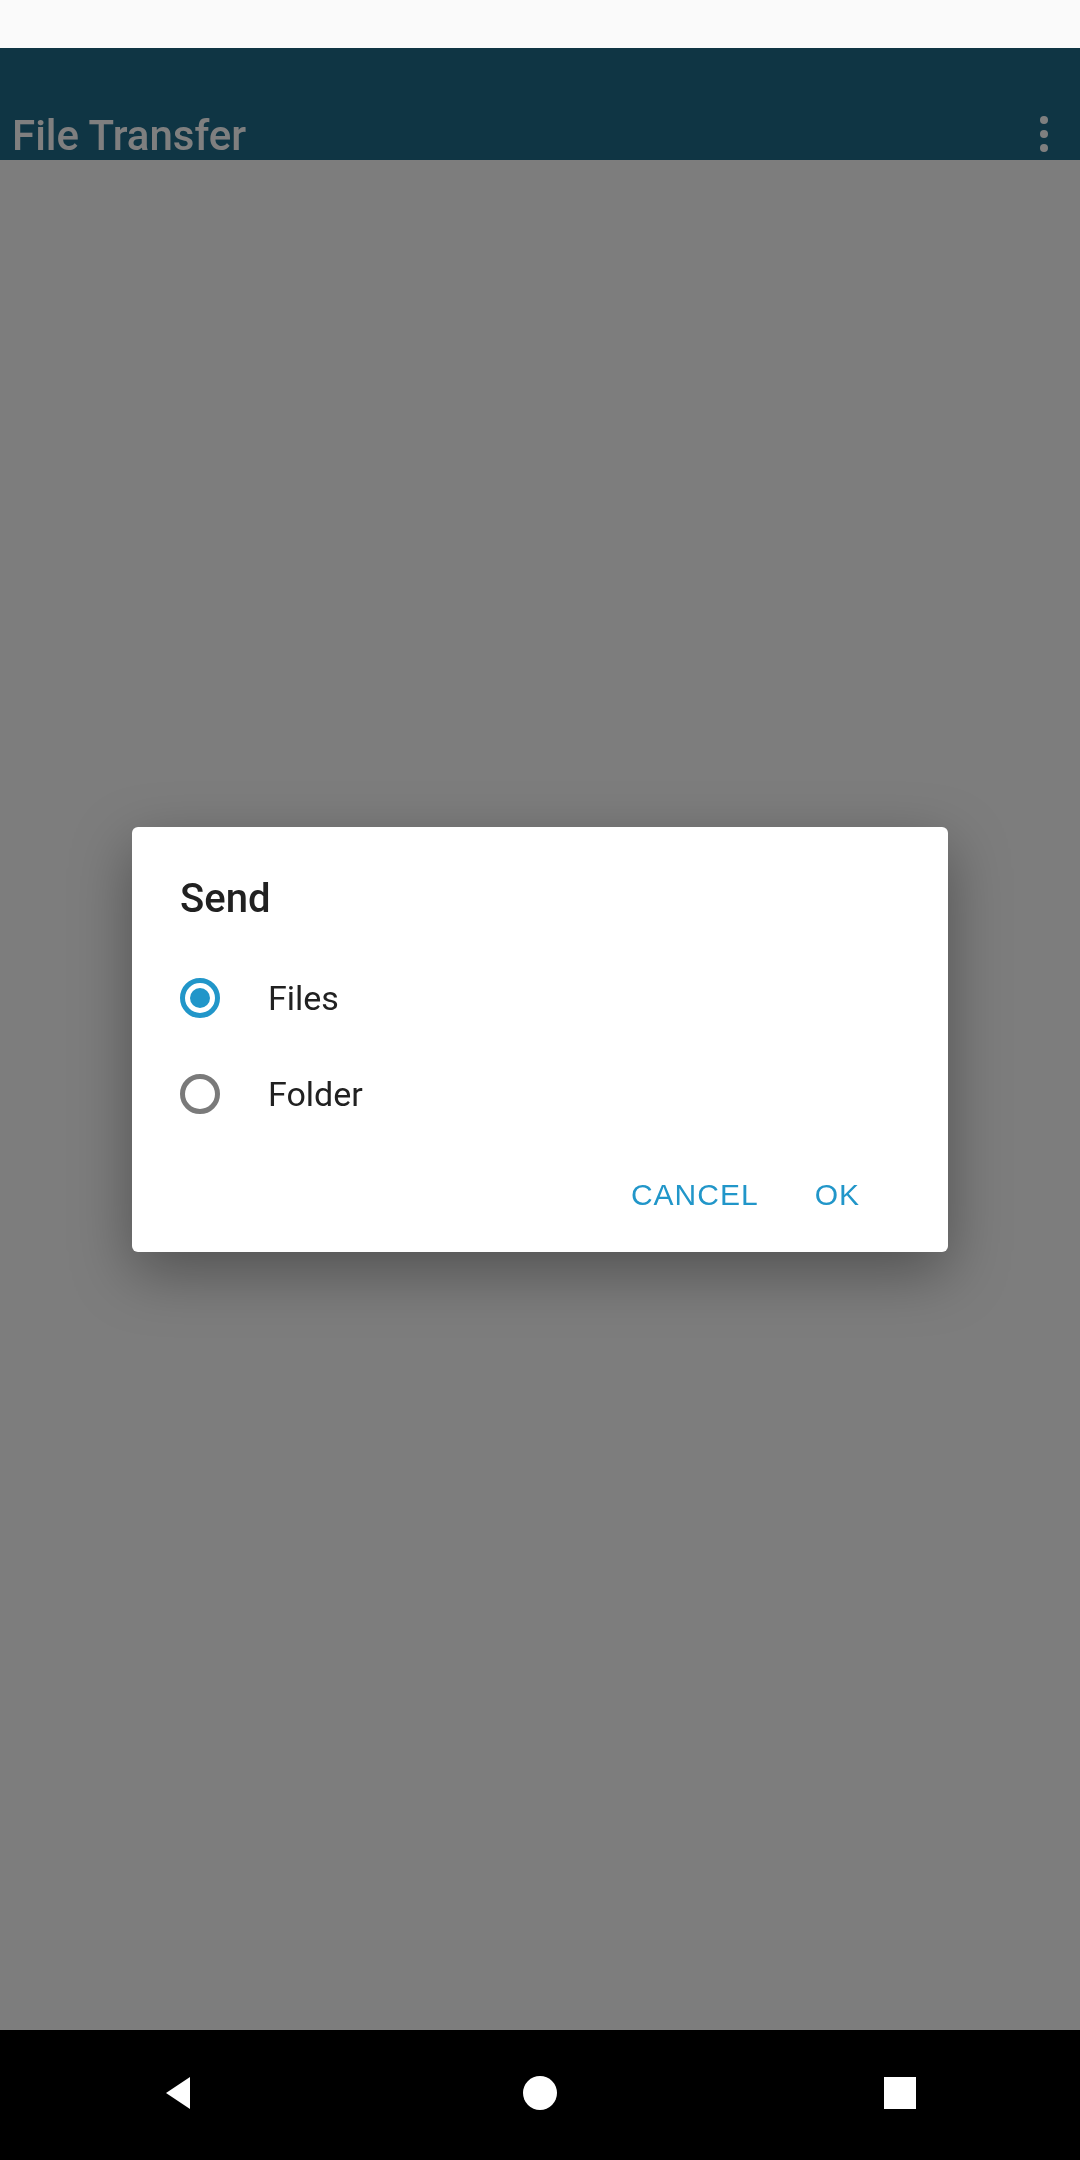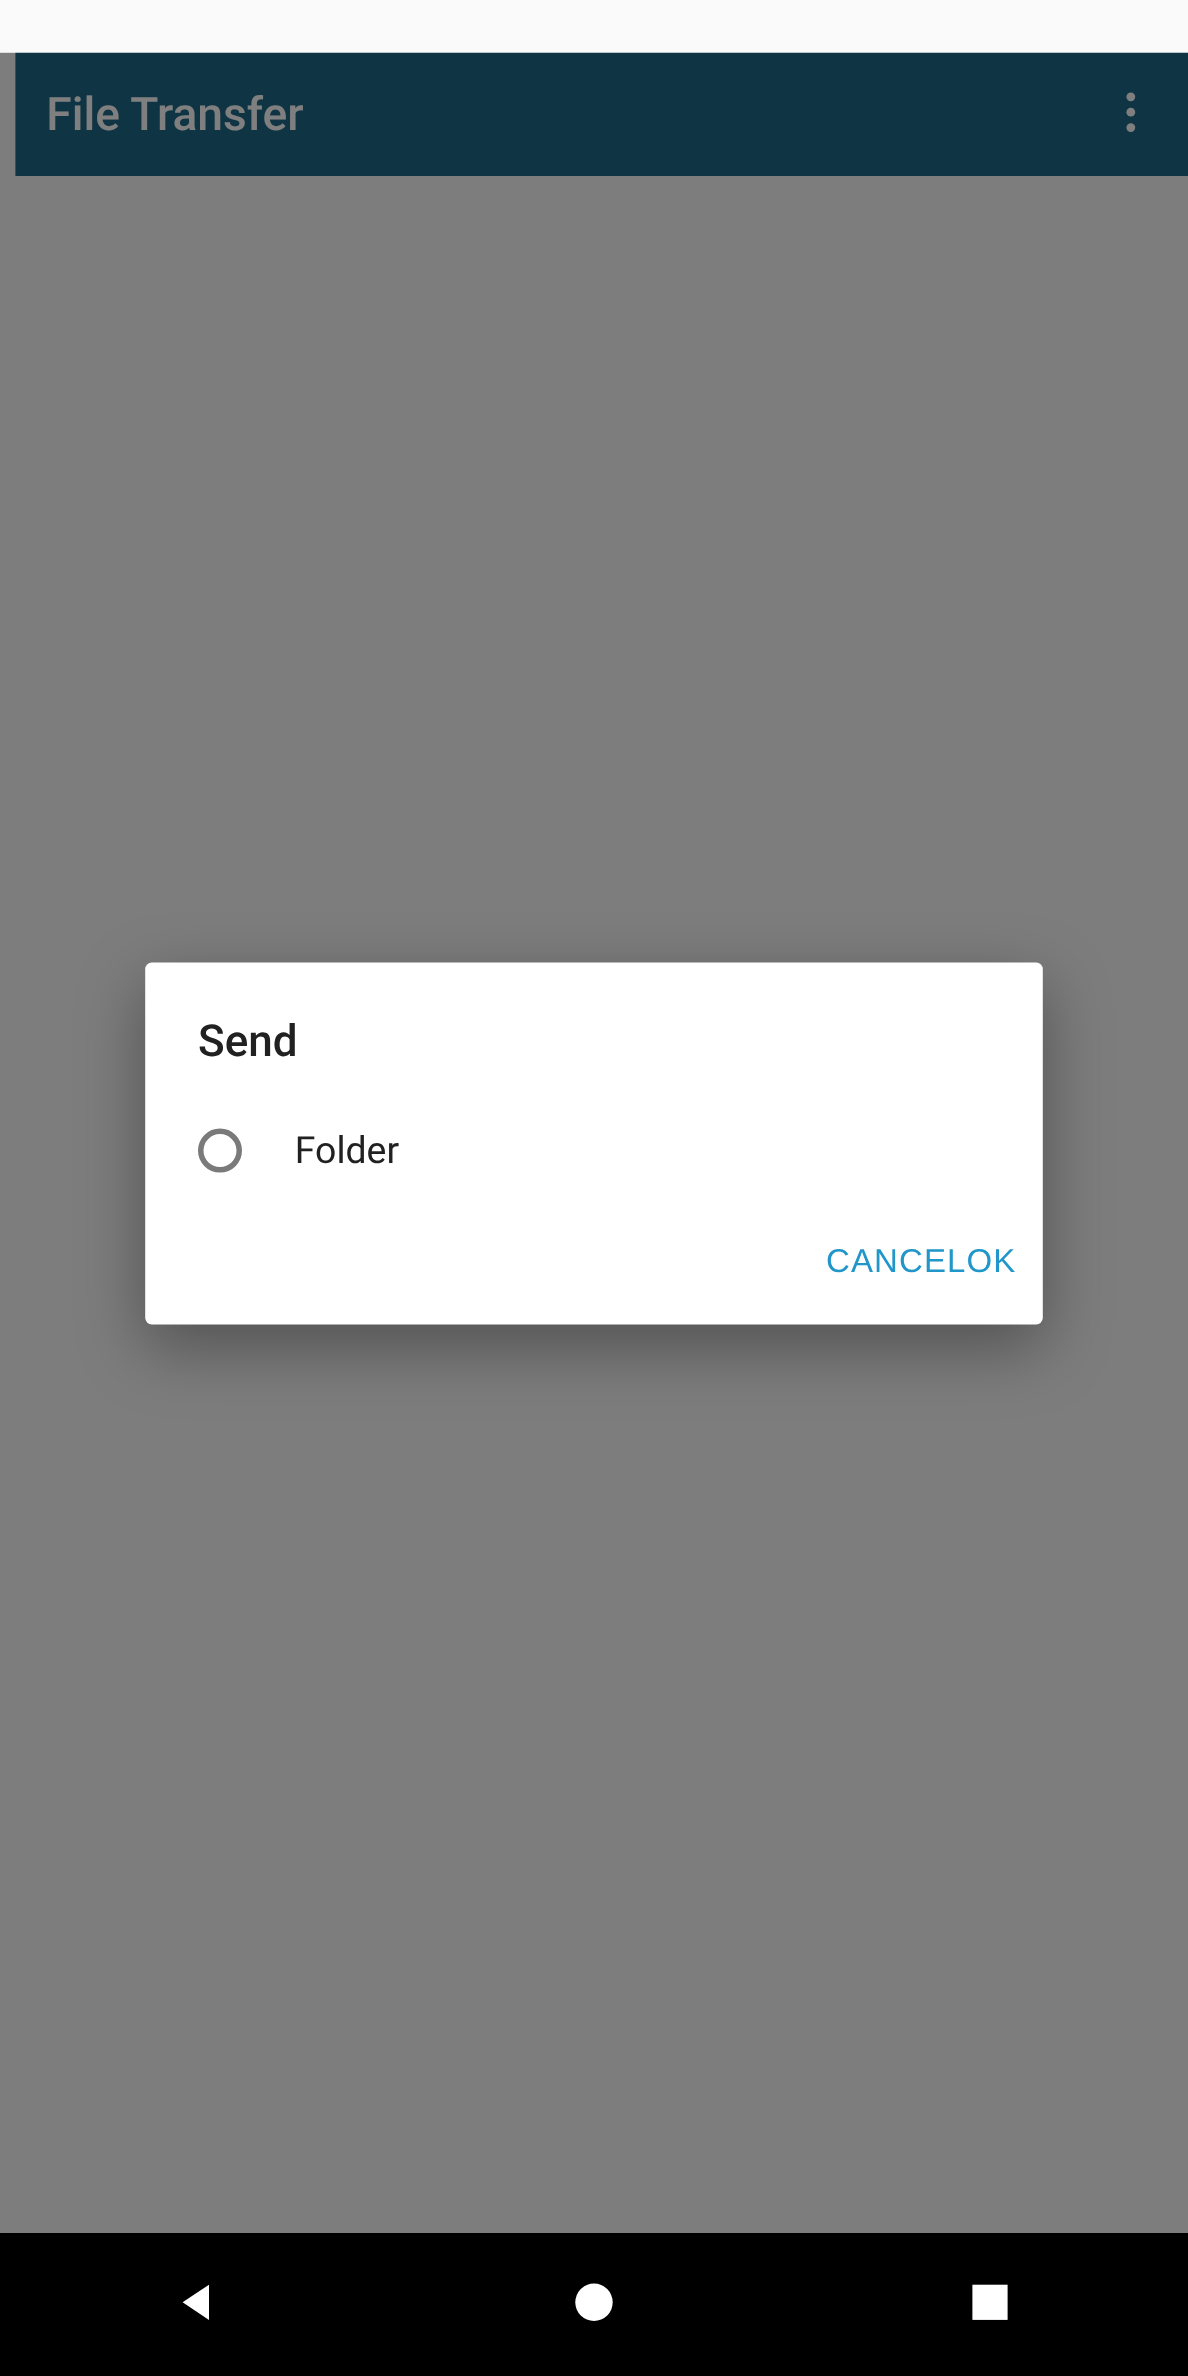--- a/index.html
+++ b/index.html
@@ -6,21 +6,21 @@
   html,body { width:1080px; height:2160px; background:#000; font-family:Roboto,"Helvetica Neue",Arial,sans-serif; overflow:hidden; }
   .screen { position:relative; width:1080px; height:2160px; background:#fafafa; }
 
   
   .status-bar { position:absolute; top:0; left:0; right:0; height:48px; background:#083048; display:flex; align-items:center; justify-content:space-between; padding:0 12px; color:#fff; }
   .status-time { font-size:30px; font-weight:500; letter-spacing:0.5px; padding-left:8px; }
   .status-icons { display:flex; align-items:center; gap:6px; }
   .status-icons svg { display:block; }
 
   
-  .app-bar { position:absolute; top:48px; left:14px; right:0; height:112px; background:#1f6a89; display:flex; align-items:center; padding:0 28px; }
+  .app-bar { position:absolute; top:48px; left:0; right:0; height:112px; background:#1f6a89; display:flex; align-items:flex-end; padding:0 12px; }
   .app-bar-title { flex:1; font-size:42px; font-weight:500; color:#fff; }
   .overflow-btn { width:48px; height:48px; display:flex; align-items:center; justify-content:center; }
   .overflow-btn svg circle { fill:#fff; }
 
   
   .content { position:absolute; top:160px; left:0; right:0; bottom:130px; background:#fafafa; }
 
   
   .nav-bar { position:absolute; bottom:0; left:0; right:0; height:130px; background:#000; display:flex; align-items:center; justify-content:space-around; }
   .nav-btn { width:200px; height:100%; display:flex; align-items:center; justify-content:center; }
@@ -30,21 +30,21 @@
 
   
   .dialog { width:816px; background:#fff; border-radius:6px; box-shadow:0 20px 60px rgba(0,0,0,0.35); padding-top:48px; }
   .dialog-title { font-size:40px; font-weight:500; color:#212121; padding:0 48px 28px 48px; }
   .radio-list { padding:0 24px; }
   .radio-item { display:flex; align-items:center; height:96px; padding:0 24px; cursor:pointer; }
   .radio-outer { width:40px; height:40px; border-radius:50%; border:5px solid #7a7a7a; display:flex; align-items:center; justify-content:center; flex-shrink:0; }
   .radio-outer.checked { border-color:#2196c9; }
   .radio-inner { width:20px; height:20px; border-radius:50%; background:#2196c9; }
   .radio-label { font-size:34px; color:#212121; margin-left:48px; }
-  .dialog-actions { display:flex; justify-content:flex-end; padding:36px 24px 40px 48px; }
+  .dialog-actions { display:flex; justify-content:flex-end; gap:56px; padding:36px 88px 40px 48px; }
   .dialog-btn { font-size:30px; font-weight:500; letter-spacing:1px; color:#2196c9; cursor:pointer; background:none; border:none; }
 </style>
 </head>
 <body>
 
 <div class="screen">
 
 
   <div class="app-bar">
     <div class="app-bar-title">File Transfer</div>
@@ -59,20 +59,26 @@
     </div>
   </div>
 
   <div class="content"></div>
 
   <div class="scrim">
     <div class="dialog">
       <div class="dialog-title">Send</div>
 
       <div class="radio-list">
+        <div class="radio-item">
+          <span class="radio-outer checked">
+              <span class="radio-inner"></span>
+            </span>
+          <span class="radio-label">Files</span>
+        </div>
         <div class="radio-item">
           <span class="radio-outer"></span>
           <span class="radio-label">Folder</span>
         </div>
       </div>
 
       <div class="dialog-actions">
         <button class="dialog-btn">CANCEL</button>
         <button class="dialog-btn">OK</button>
       </div>

